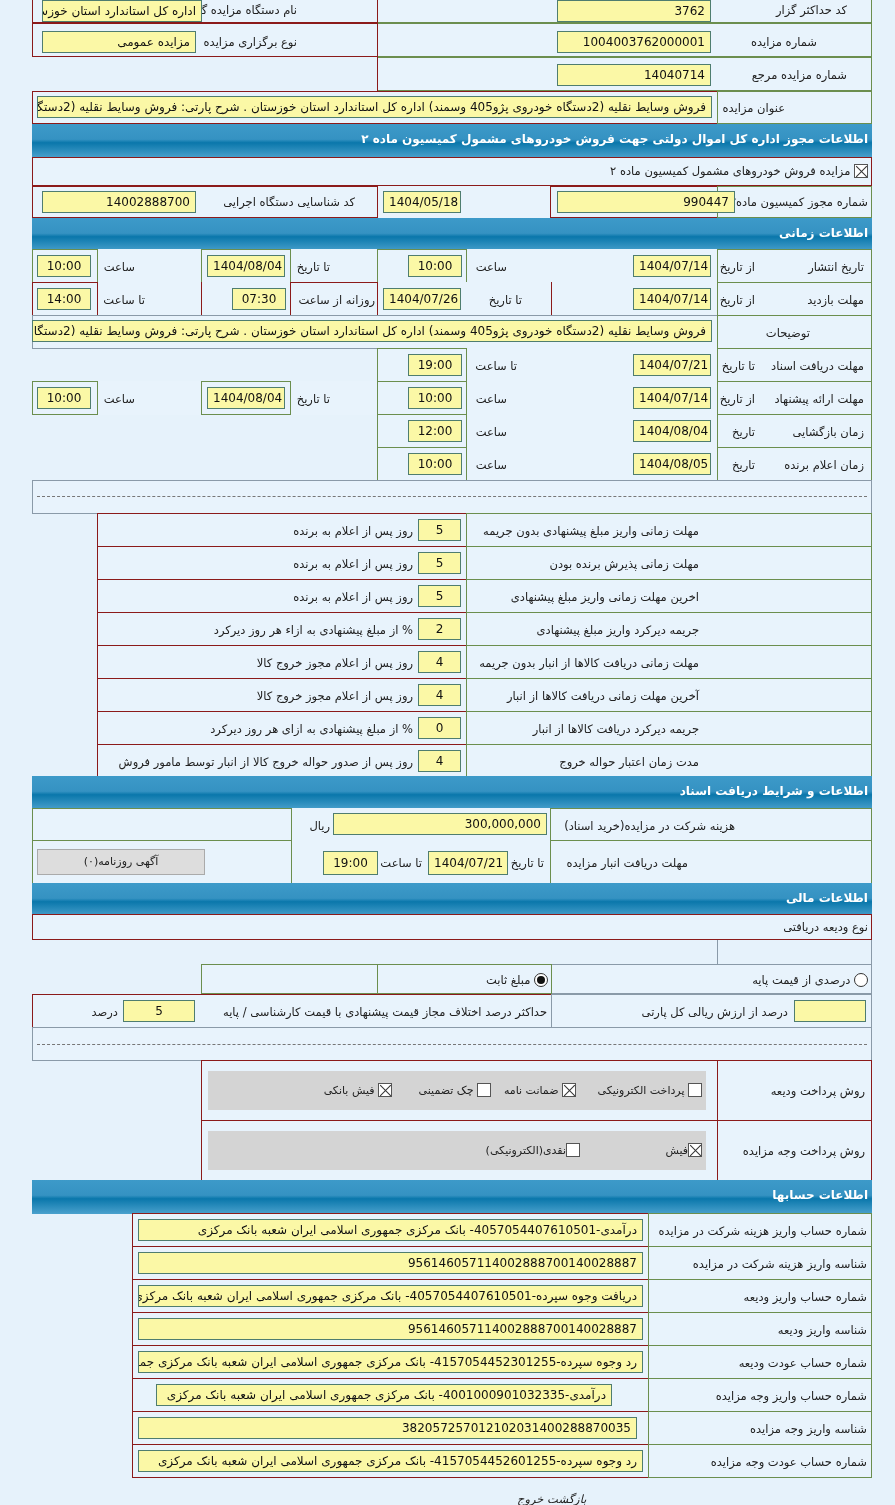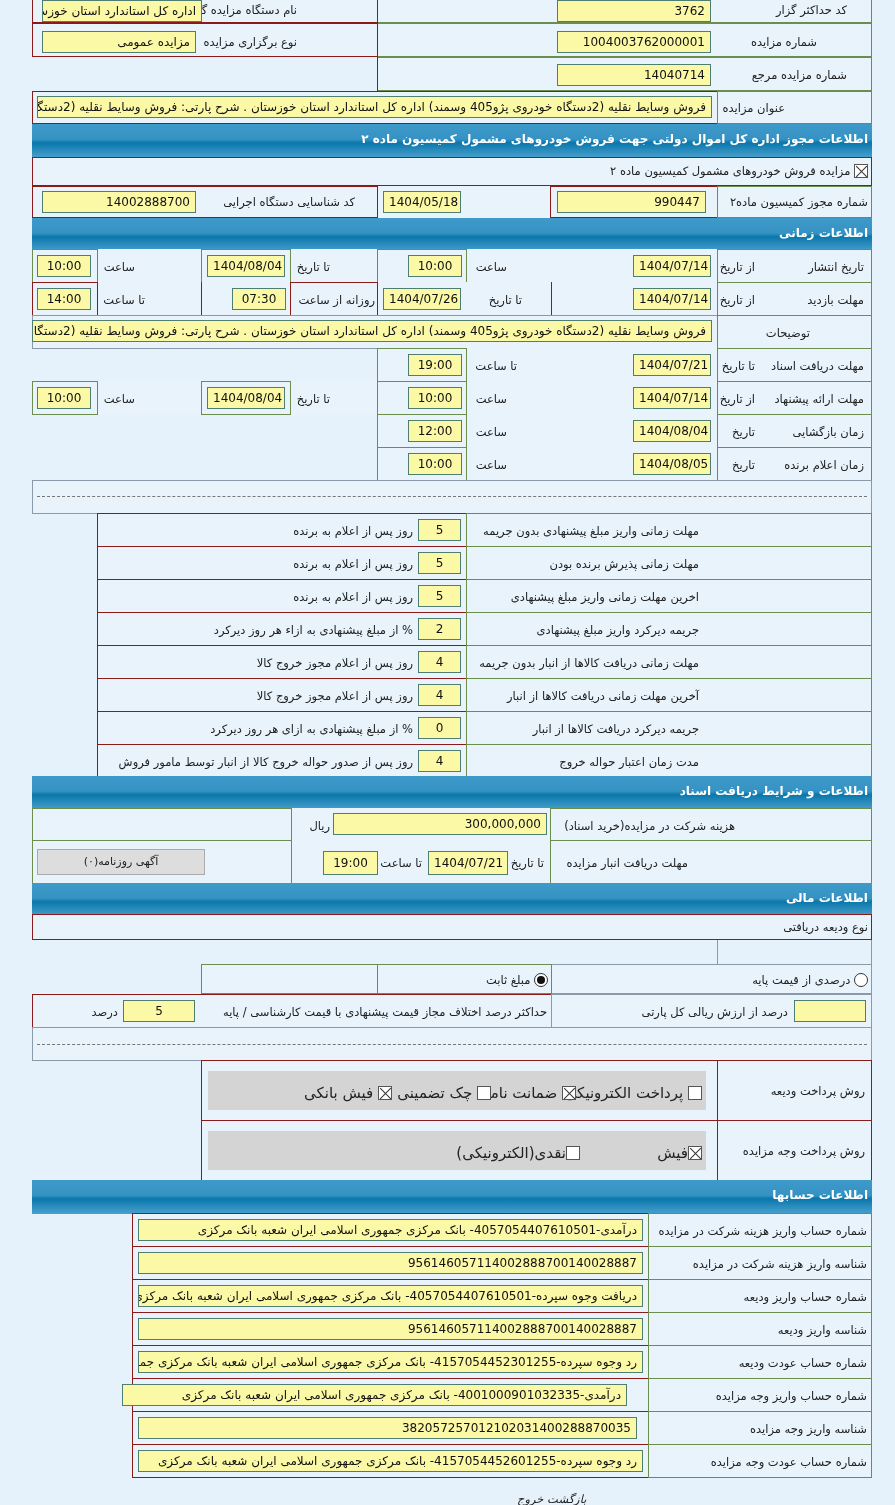--- a/index.html
+++ b/index.html
@@ -45,21 +45,21 @@
     background: #fff; vertical-align: middle; position: relative;
   }
   .radio.on::after {
     content: ""; position: absolute; left: 2px; top: 2px; width: 8px; height: 8px; border-radius: 50%; background: #111;
   }
   .btn {
     position: absolute; background: #ddd; border: 1px solid #aaa; text-align: center;
     font-size: 11px; line-height: 24px; color: #222;
   }
   .grayband { position: absolute; background: #d4d4d4; }
-  .opt { position: absolute; white-space: nowrap; font-size: 15px; }
+  .opt { position: absolute; white-space: nowrap; font-size: 11px; }
 </style>
 </head>
 <body>
 
 <div class="cell" style="left:377px;top:-2px;width:495px;height:25px;"></div>
 <div class="cell red" style="left:32px;top:-2px;width:346px;height:25px;"></div>
 <span class="lbl" style="right:48px;top:3px;">کد حداکثر گزار</span>
 <div class="fld" style="left:557px;top:0px;width:154px;text-align:right;">3762</div>
 <span class="lbl" style="right:598px;top:3px;">نام دستگاه مزایده گزار</span>
 <div class="fld rtl" style="left:42px;top:0px;width:160px;">اداره کل استاندارد استان خوزستان</div>
@@ -85,21 +85,21 @@
 <div class="cell red" style="left:32px;top:157px;width:840px;height:29px;"></div>
 <div class="abs" style="right:27px;top:163px;white-space:nowrap;">
   <span class="chk x"></span>
   <span style="font-size:11.5px;vertical-align:middle;">مزایده فروش خودروهای مشمول کمیسیون ماده ۲</span>
 </div>
 
 <div class="cell red" style="left:32px;top:186px;width:840px;height:32px;"></div>
 <div class="cell" style="left:717px;top:186px;width:155px;height:32px;"></div>
 <div class="cell red" style="left:377px;top:186px;width:174px;height:32px;border-top:none;border-bottom:none;"></div>
 <span class="lbl" style="right:27px;top:195px;">شماره مجوز کمیسیون ماده۲</span>
-<div class="fld" style="left:557px;top:191px;width:149px;text-align:right;">990447</div>
+<div class="fld" style="left:557px;top:191px;width:178px;text-align:right;">990447</div>
 <span class="lbl" style="right:348px;top:195px;margin-top:22px;">تاریخ کمیسیون</span>
 <div class="fld" style="left:383px;top:191px;width:78px;">1404/05/18</div>
 <span class="lbl" style="right:540px;top:195px;">کد شناسایی دستگاه اجرایی</span>
 <div class="fld" style="left:42px;top:191px;width:154px;text-align:right;">14002888700</div>
 
 <div class="hdr" style="top:218px;">اطلاعات زمانی</div>
 
 <div class="cell" style="left:32px;top:249px;width:840px;height:34px;"></div>
 <div class="cell" style="left:717px;top:249px;width:155px;height:34px;"></div>
 <div class="cell" style="left:466px;top:249px;width:252px;height:34px;border-top:none;border-bottom:none;"></div>
@@ -325,21 +325,21 @@
        <div class="cell" style="left:648px;top:1312px;width:224px;height:34px;"></div>
        <span class="lbl" style="right:28px;top:1323px;">شناسه واریز ودیعه</span>
        <div class="fld rtl" style="left:138px;top:1318px;width:505px;">956146057114002888700140028887</div>
     <div class="cell red" style="left:132px;top:1345px;width:740px;height:34px;"></div>
        <div class="cell" style="left:648px;top:1345px;width:224px;height:34px;"></div>
        <span class="lbl" style="right:28px;top:1356px;">شماره حساب عودت ودیعه</span>
        <div class="fld rtl" style="left:138px;top:1351px;width:505px;">رد وجوه سپرده-4157054452301255- بانک مرکزی جمهوری اسلامی ایران شعبه بانک مرکزی جمهوری اسلامی</div>
     <div class="cell red" style="left:132px;top:1378px;width:740px;height:34px;"></div>
        <div class="cell" style="left:648px;top:1378px;width:224px;height:34px;"></div>
        <span class="lbl" style="right:28px;top:1389px;margin-left:24px;">شماره حساب واریز وجه مزایده</span>
-       <div class="fld rtl" style="left:122px;top:1384px;width:505px;">درآمدی-4001000901032335- بانک مرکزی جمهوری اسلامی ایران شعبه بانک  مرکزی</div>
+       <div class="fld rtl" style="left:156px;top:1384px;width:456px;">درآمدی-4001000901032335- بانک مرکزی جمهوری اسلامی ایران شعبه بانک  مرکزی</div>
     <div class="cell red" style="left:132px;top:1411px;width:740px;height:34px;"></div>
        <div class="cell" style="left:648px;top:1411px;width:224px;height:34px;"></div>
        <span class="lbl" style="right:28px;top:1422px;">شناسه واریز وجه مزایده</span>
        <div class="fld rtl" style="left:138px;top:1417px;width:499px;">382057257012102031400288870035</div>
     <div class="cell red" style="left:132px;top:1444px;width:740px;height:34px;"></div>
        <div class="cell" style="left:648px;top:1444px;width:224px;height:34px;"></div>
        <span class="lbl" style="right:28px;top:1455px;">شماره حساب عودت وجه مزایده</span>
        <div class="fld rtl" style="left:138px;top:1450px;width:505px;">رد وجوه سپرده-4157054452601255- بانک مرکزی جمهوری اسلامی ایران شعبه بانک مرکزی</div>
   </div>
 

